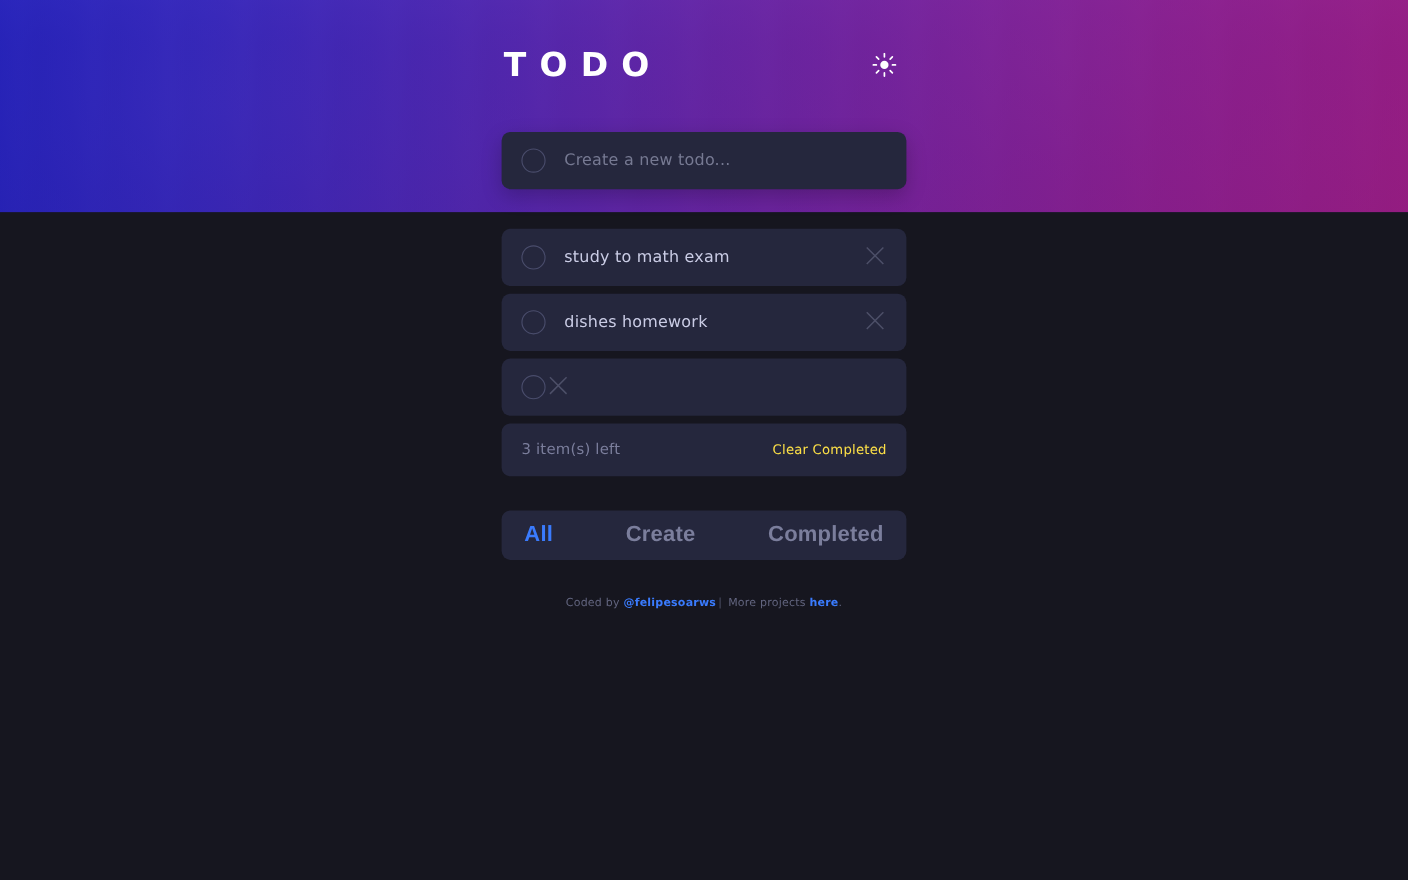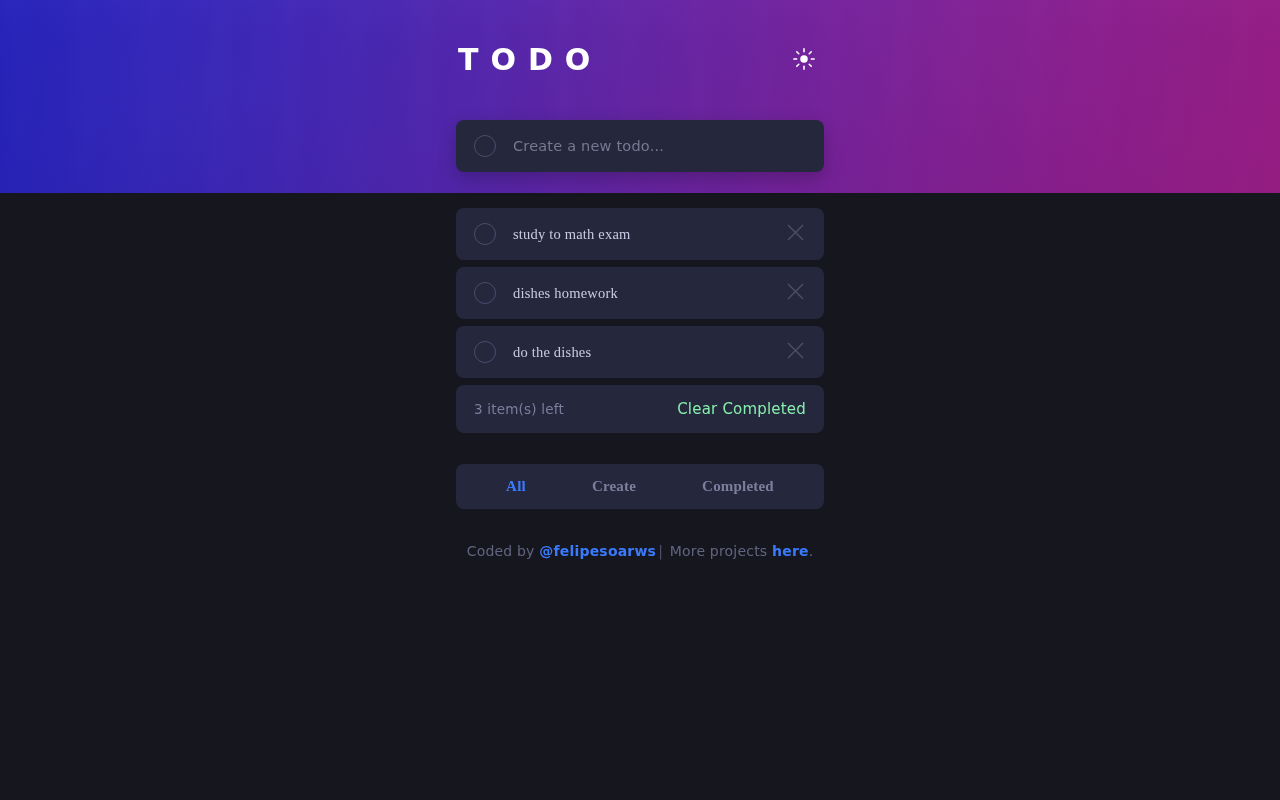--- a/index.html
+++ b/index.html
@@ -164,21 +164,20 @@
 
   .todo-item {
     height: 52px;
     display: flex;
     align-items: center;
     padding: 0 18px;
     margin-bottom: 7px;
     background: #25273d;
     border-radius: 8px;
     position: relative;
-    font-family: Liberation Serif, serif;
   }
 
   .todo-label {
     flex: 1;
     margin-left: 17px;
     font-size: 14.5px;
     color: #cacce5;
     letter-spacing: 0.2px;
     cursor: pointer;
   }
@@ -207,22 +206,22 @@
     margin-top: 0px;
     font-size: 13.5px;
     color: #7b7e9c;
     letter-spacing: 0.2px;
   }
   .clear-btn {
     background: none;
     border: none;
     padding: 0;
     font-family: "DejaVu Sans", sans-serif;
-    font-size: 15px;
-    color: #86efac;
+    font-size: 12px;
+    color: #fde047;
     cursor: pointer;
     letter-spacing: 0.2px;
   }
 
   
   .filters {
     position: absolute;
     left: 456px;
     top: 464px;
     width: 368px;
@@ -231,37 +230,37 @@
     border-radius: 8px;
     display: flex;
     align-items: center;
     justify-content: center;
     gap: 66px;
   }
   .filter-btn {
     background: none;
     border: none;
     padding: 0;
-    font-family: Liberation Serif, serif;
-    font-size: 15px;
+    font-family: Liberation Sans, sans-serif;
+    font-size: 20px;
     font-weight: bold;
     color: #7b7e9c;
     cursor: pointer;
     letter-spacing: 0.2px;
   }
   .filter-btn.active { color: #3a7bfd; }
 
   
   .site-footer {
     position: absolute;
     left: 0;
     top: 543px;
     width: 1280px;
     text-align: center;
-    font-size: 14px;
+    font-size: 10px;
     color: #62657f;
     letter-spacing: 0.2px;
   }
   .site-footer a {
     color: #3a7bfd;
     text-decoration: none;
     font-weight: bold;
   }
   .footer-sep { color: #4e5168; margin: 0 2px; }
 </style>
@@ -327,21 +326,20 @@
         <svg width="17" height="17" viewBox="0 0 18 18" aria-hidden="true">
           <line x1="1" y1="1" x2="17" y2="17" stroke="#6e718c" stroke-width="1.4"></line>
           <line x1="17" y1="1" x2="1" y2="17" stroke="#6e718c" stroke-width="1.4"></line>
         </svg>
       </span>
     </button>
   </div>
 
   <div class="todo-item">
     <div class="check-circle"></div>
-    <span class="todo-label">do the dishes</span>
     <button class="delete-btn">
       <span>
         <svg width="17" height="17" viewBox="0 0 18 18" aria-hidden="true">
           <line x1="1" y1="1" x2="17" y2="17" stroke="#6e718c" stroke-width="1.4"></line>
           <line x1="17" y1="1" x2="1" y2="17" stroke="#6e718c" stroke-width="1.4"></line>
         </svg>
       </span>
     </button>
   </div>
 

